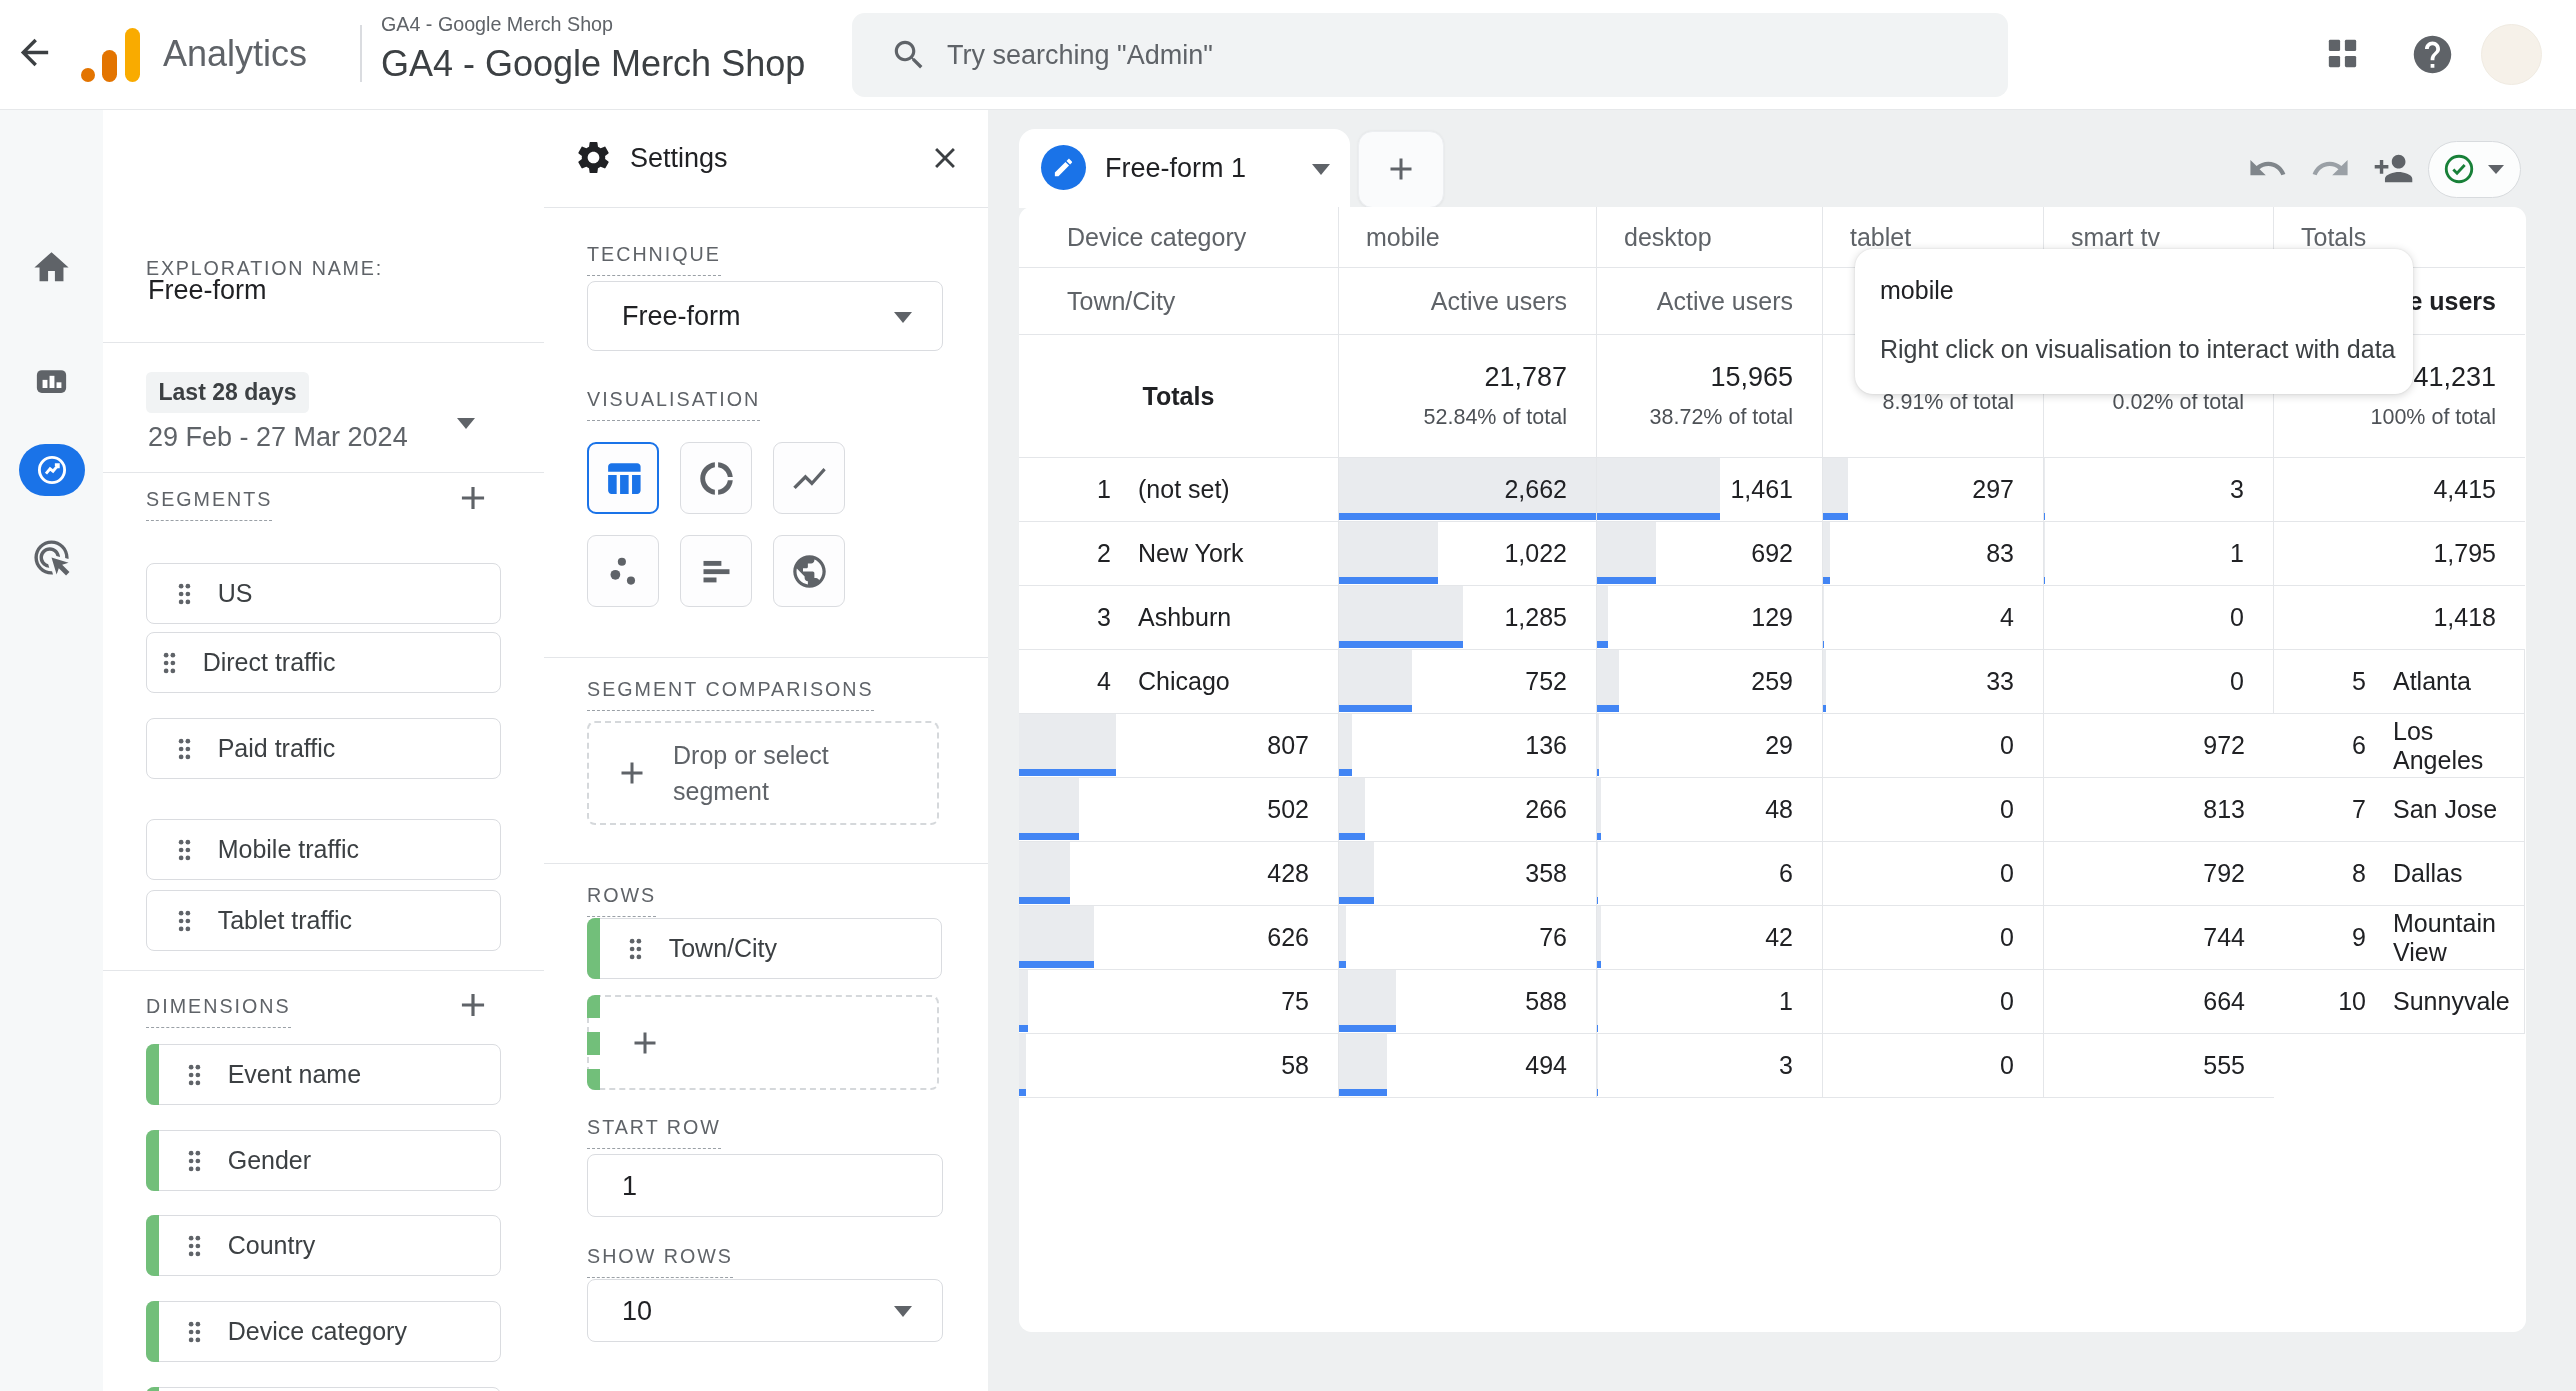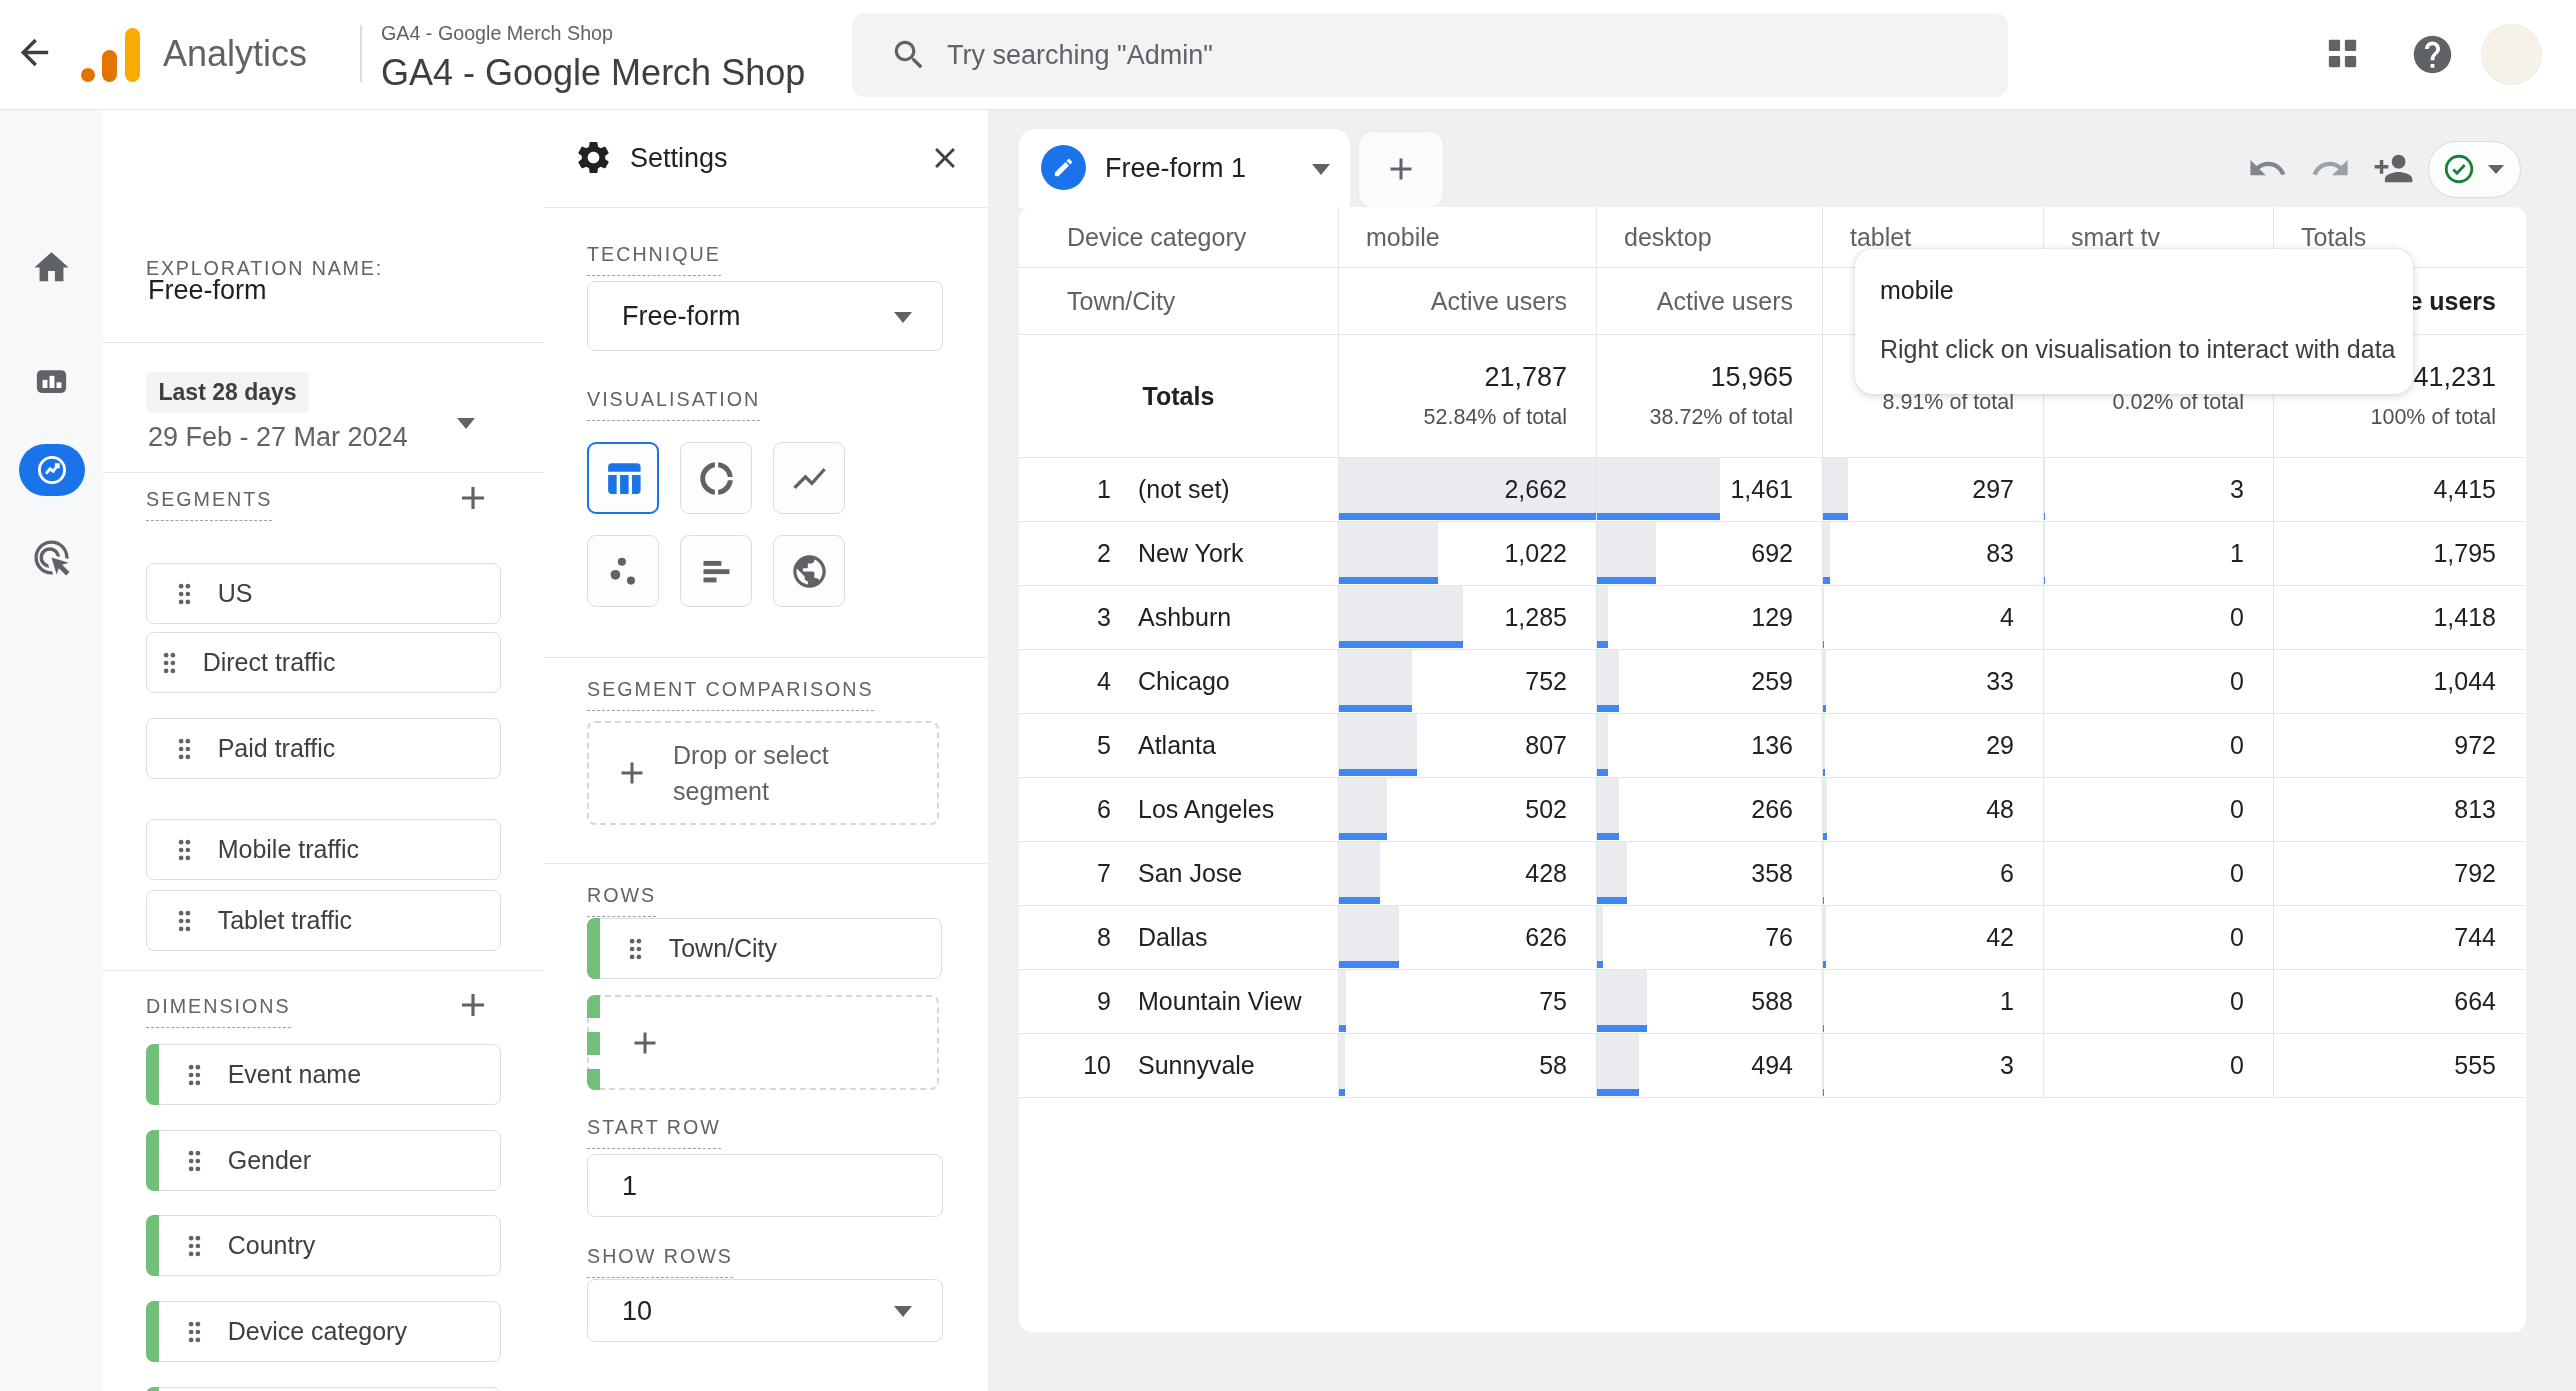--- a/index.html
+++ b/index.html
@@ -12,21 +12,21 @@
   svg{display:block;}
   
   #topbar{position:absolute;left:0;top:0;width:2576px;height:109px;background:#fff;border-bottom:0.9px solid #e6e8ea;z-index:5;}
   #back{left:14.3px;top:32px;width:45px;height:45px;}
   #galogo{left:79px;top:23px;width:64px;height:63px;}
   #galogo .b1{position:absolute;left:1.8px;bottom:3.6px;width:14.3px;height:14.3px;border-radius:50%;background:#e37400;}
   #galogo .b2{position:absolute;left:23px;bottom:3.6px;width:15px;height:32px;border-radius:8px;background:#e37400;}
   #galogo .b3{position:absolute;left:46px;bottom:3.6px;width:15px;height:54px;border-radius:8px;background:#f9ab00;}
   #product{left:163px;top:33px;font-size:36px;color:var(--gray);}
   #tbdiv{left:360px;top:25px;width:1.8px;height:57px;background:#dadce0;}
-  #crumbs{left:381px;top:12.5px;margin-top:9px;}
+  #crumbs{left:381px;top:12.5px;}
   #crumb-small{font-size:19.7px;color:var(--gray);}
   #crumb-big{font-size:36px;color:#3c4043;margin-top:7.2px;}
   #search{left:852px;top:12.5px;width:1156px;height:84px;border-radius:12.5px;background:#f1f3f4;}
   #search .sicon{position:absolute;left:38px;top:23px;}
   #search .ph{position:absolute;left:95px;top:0;line-height:84px;font-size:27px;color:var(--gray);}
   #apps{left:2322px;top:33px;}
   #help{left:2410px;top:32px;}
   #avatar{left:2481px;top:24px;width:59px;height:59px;border-radius:50%;background:#f6f1e9;border:0.9px solid #f0ebe2;}
   
   #rail{position:absolute;left:0;top:109px;width:103px;height:1283px;background:var(--railbg);border-right:0.9px solid #e7e9ec;}
@@ -629,23 +629,20 @@
           <span class="vtxt">259</span>
         </div>
         <div class="cell drow val">
           <span class="gbar" style="width: 1.24%;"></span>
           <span class="bbar" style="width: 1.24%;"></span>
           <span class="vtxt">33</span>
         </div>
         <div class="cell drow val">
           <span class="vtxt">0</span>
         </div>
-        <div class="cell drow val lastcol">
-          <span class="vtxt">1,044</span>
-        </div>
         <div class="cell drow c0" style="padding-left: 0px;">
           <span class="rank">5</span>
           <span class="city">Atlanta</span>
         </div>
         <div class="cell drow val">
           <span class="gbar" style="width: 30.32%;"></span>
           <span class="bbar" style="width: 30.32%;"></span>
           <span class="vtxt">807</span>
         </div>
         <div class="cell drow val">

